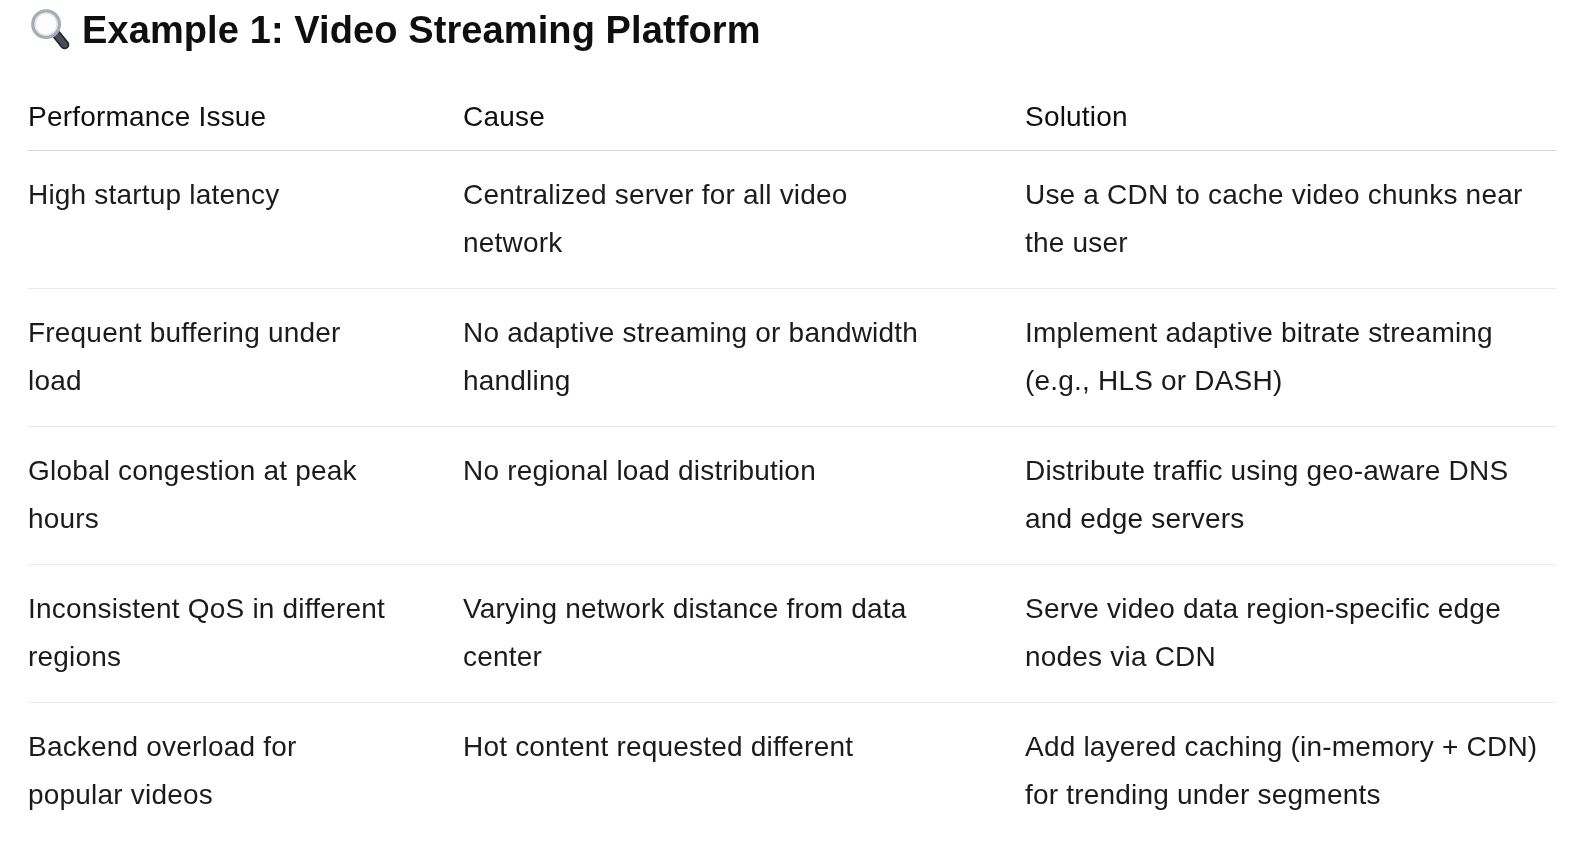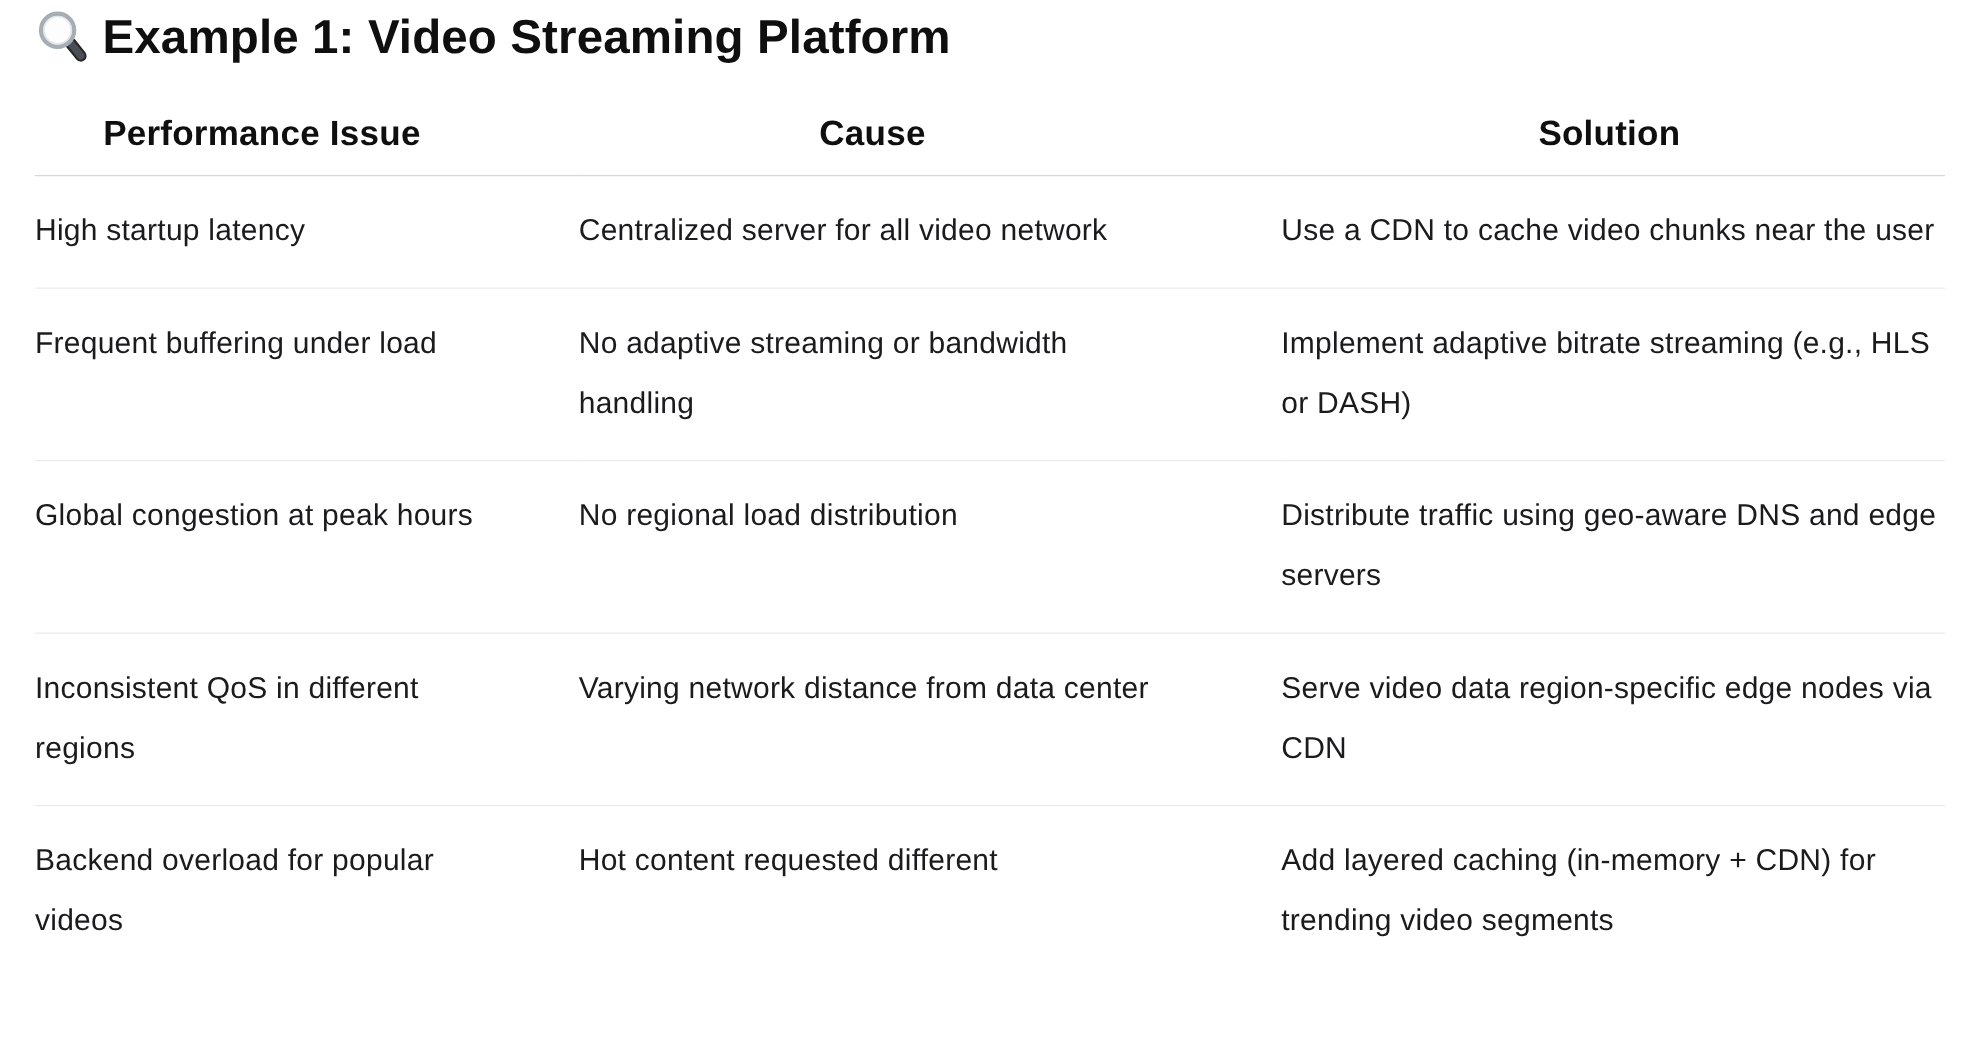--- a/index.html
+++ b/index.html
@@ -19,50 +19,50 @@
     font-family: "Liberation Sans", "DejaVu Sans", sans-serif;
     overflow: hidden;
   }
   .page {
     padding: 6px 18px 0 28px;
   }
   h1.doc-title {
     display: flex;
     align-items: center;
     gap: 11px;
-    margin: 0 0 36px 0;
+    margin: 0 0 46px 0;
     font-size: 38px;
     line-height: 48px;
     font-weight: 700;
     color: var(--title);
     letter-spacing: 0.1px;
   }
   .title-icon {
     flex: 0 0 auto;
     width: 43px;
     height: 45px;
     display: inline-block;
   }
   table.doc-table {
     width: 1528px;
     table-layout: fixed;
     border-collapse: collapse;
   }
   th {
-    text-align: center;
+    text-align: left;
     font-size: 28px;
     line-height: 34px;
-    font-weight: 700;
+    font-weight: 400;
     color: var(--title);
     letter-spacing: 0.2px;
     padding: 0 0 16px 0;
     border-bottom: 1px solid var(--header-divider);
   }
   td {
-    font-size: 24px;
+    font-size: 28px;
     line-height: 48px;
     font-weight: 400;
     color: var(--text);
     letter-spacing: 0.2px;
     vertical-align: top;
     padding: 20px 0 21px 0;
     border-bottom: 1px solid var(--row-divider);
   }
   td.c1, th.c1 { padding-right: 72px; }
   td.c2, th.c2 { padding-right: 92px; }
@@ -114,18 +114,18 @@
         <td class="c3">Distribute traffic using geo-aware DNS and edge servers</td>
       </tr>
       <tr>
         <td class="c1">Inconsistent QoS in different regions</td>
         <td class="c2">Varying network distance from data center</td>
         <td class="c3">Serve video data region-specific edge nodes via CDN</td>
       </tr>
       <tr>
         <td class="c1">Backend overload for popular videos</td>
         <td class="c2">Hot content requested different</td>
-        <td class="c3">Add layered caching (in-memory + CDN) for trending video segments</td>
+        <td class="c3">Add layered caching (in-memory + CDN) for trending under segments</td>
       </tr>
     </tbody>
   </table>
 
 </div>
 
 </body></html>

